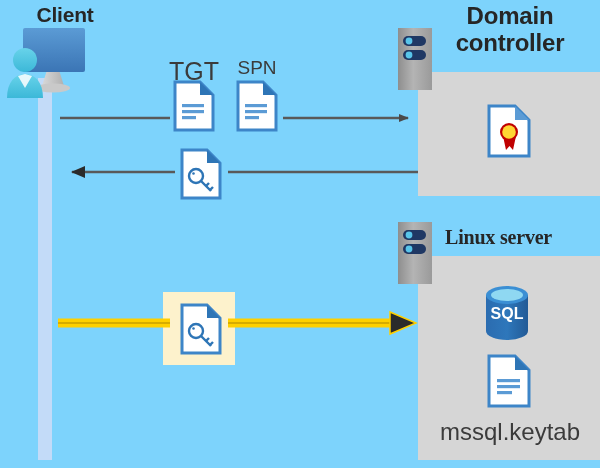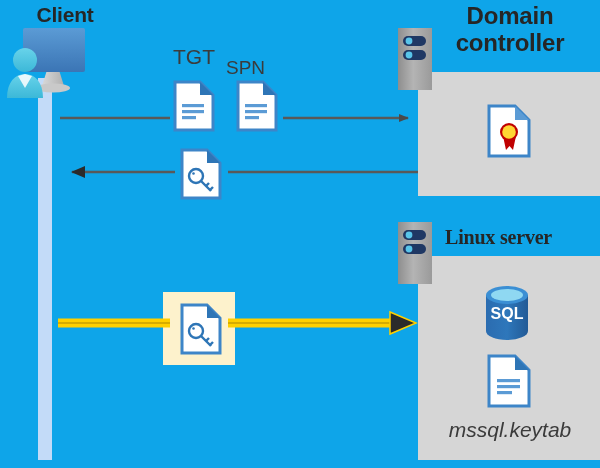--- a/index.html
+++ b/index.html
@@ -7,21 +7,21 @@
     padding: 0;
     background: #ffffff;
   }
   body {
     font-family: "Liberation Sans", sans-serif;
   }
   #diagram {
     position: relative;
     width: 600px;
     height: 468px;
-    background: #0ea5e9;
+    background: #7dd3fc;
     overflow: hidden;
   }
   .abs { position: absolute; }
 
   
   .hdr-label {
     font-weight: bold;
     color: #262626;
     letter-spacing: -0.2px;
   }
@@ -38,36 +38,36 @@
     line-height: 27px;
   }
   #linux-title {
     left: 445px; top: 224px; width: 155px;
     text-align: left;
     font-size: 20px;
     line-height: 26px;
     font-family: Liberation Serif, serif;
   }
   #tgt-label {
-    left: 166px; top: 45px; width: 56px;
-    text-align: center;
-    font-size: 21px;
+    left: 166px; top: 57px; width: 56px;
+    text-align: center;
+    font-size: 25px;
     color: #3b3b3b;
   }
   #spn-label {
     left: 226px; top: 57px; width: 62px;
+    text-align: center;
     font-size: 19px;
     color: #3b3b3b;
   }
   #keytab-label {
     left: 420px; top: 418px; width: 180px;
     text-align: center;
-    font-size: 21px;
+    font-size: 24px;
     color: #3b3b3b;
-    font-style: italic;
   }
 
   
   .gray-panel { background: #d6d6d6; }
   #dc-panel   { left: 418px; top: 72px;  width: 182px; height: 124px; }
   #linux-panel{ left: 418px; top: 256px; width: 182px; height: 204px; }
 
   
   #client-lifeline {
     left: 38px; top: 78px; width: 14px; height: 382px;

